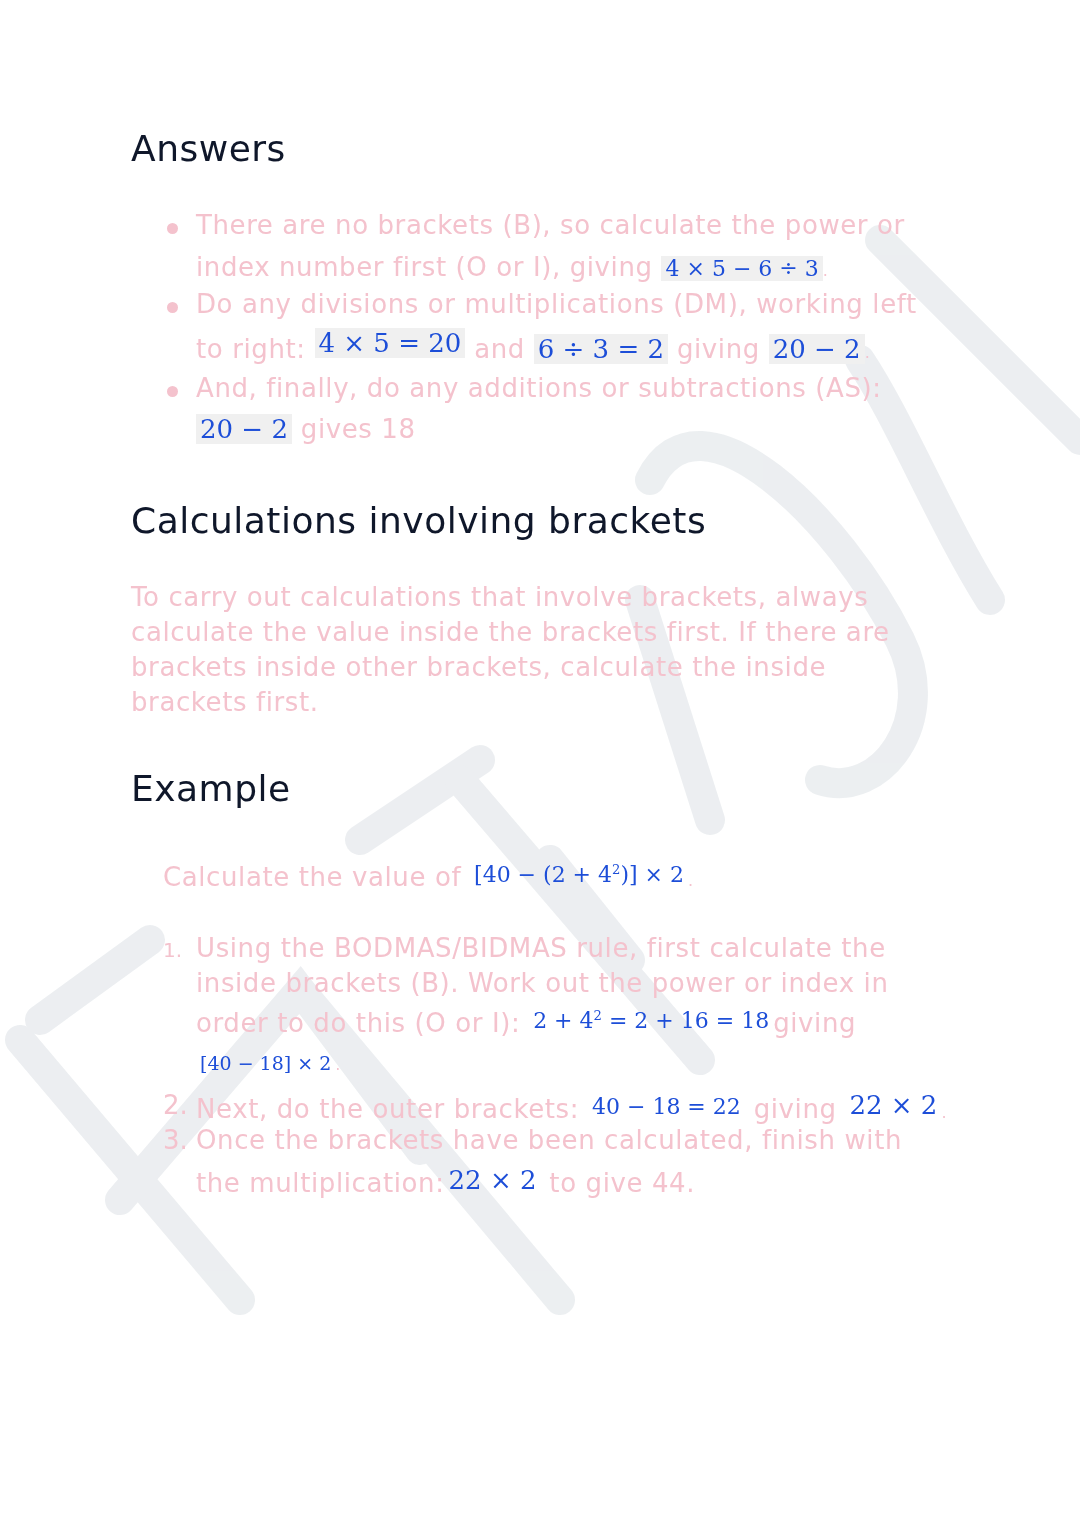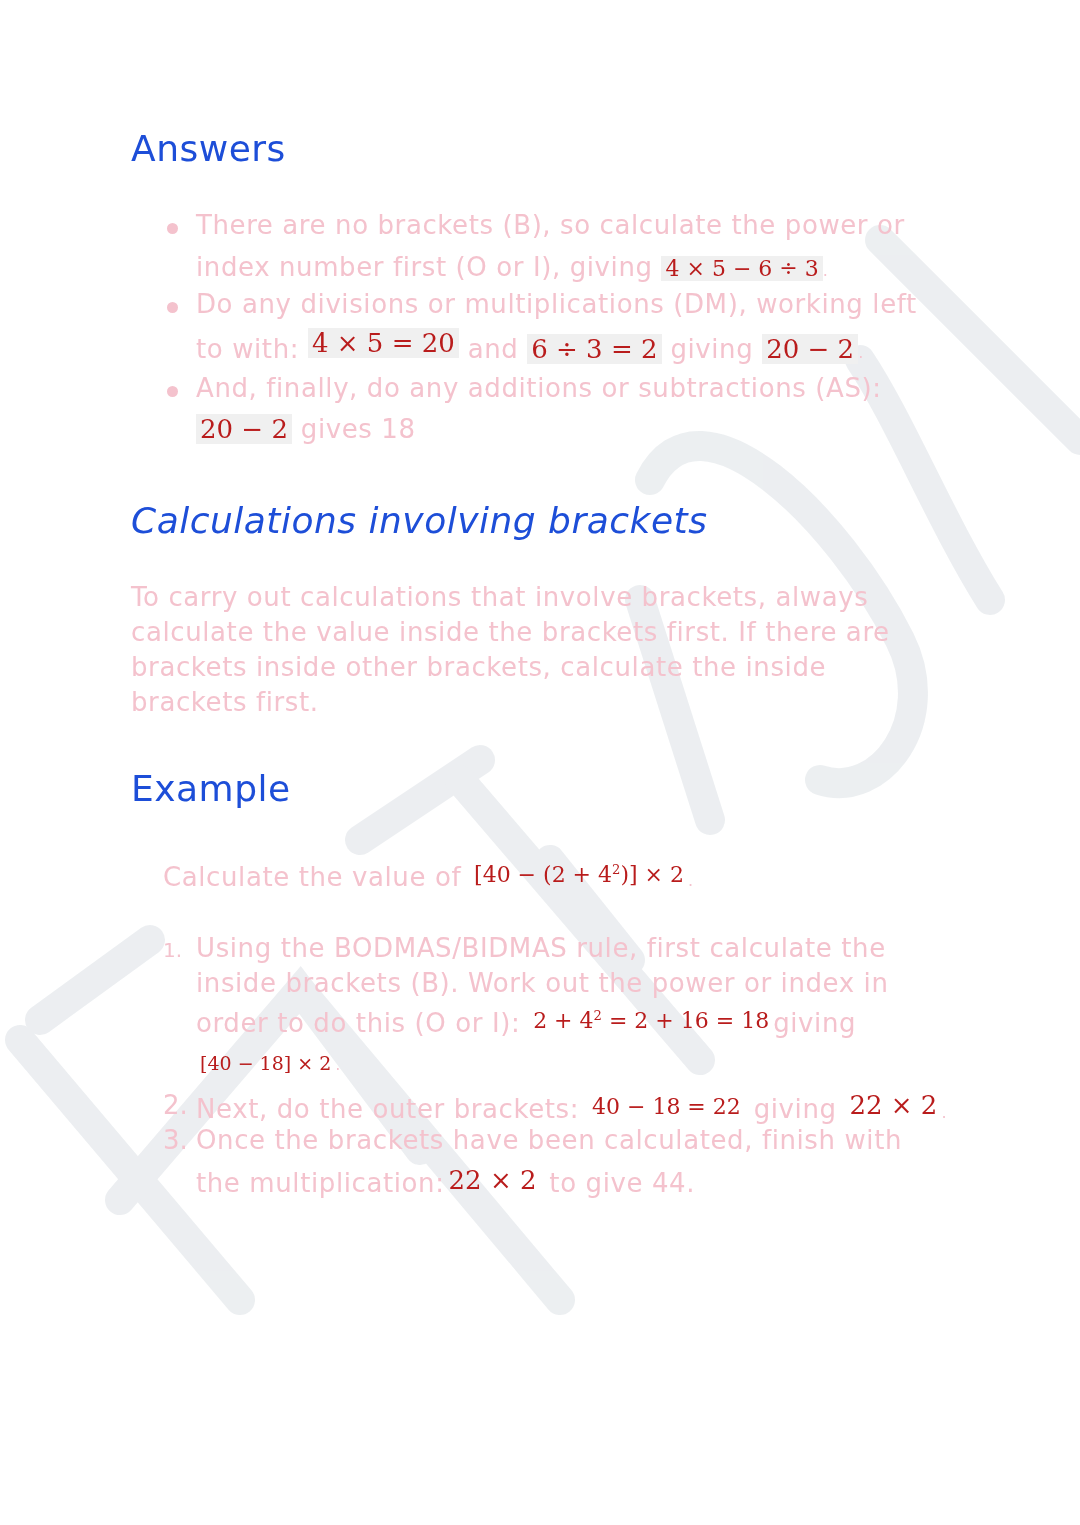--- a/index.html
+++ b/index.html
@@ -3,28 +3,28 @@
 <meta charset="utf-8">
 <style>
   html, body { margin:0; padding:0; }
   body {
     width:1080px; height:1525px; background:#ffffff; position:relative; overflow:hidden;
     font-family:"DejaVu Sans", sans-serif;
   }
   .watermark { position:absolute; left:0; top:0; width:1080px; height:1525px; z-index:0; pointer-events:none; }
   .page { position:absolute; left:0; top:0; width:1080px; height:1525px; z-index:1; }
   h2 {
-    position:absolute; margin:0; font-weight:normal; color:#1d4ed8;
+    position:absolute; margin:0; font-weight:normal; color:#0f172a;
     font-size:36px; letter-spacing:0.5px; font-family:"DejaVu Sans", sans-serif;
   }
   .line { position:absolute; white-space:nowrap; color:#f4c2cd; font-size:26px; letter-spacing:0.6px; }
   .bullet { position:absolute; width:11px; height:11px; border-radius:50%; background:#f4c2cd; }
   .num { position:absolute; color:#f4c2cd; font-size:26px; }
   .math {
-    font-family:"DejaVu Serif", serif; color:#b91c1c; font-size:26px; display:inline-block;
+    font-family:"DejaVu Serif", serif; color:#1d4ed8; font-size:26px; display:inline-block;
     padding:0 4px; letter-spacing:0;
   }
   .math.box { background:#f0f0f0; }
   .math.small { font-size:22px; }
   .dot { color:#f4c2cd; font-size:16px; }
   sup { font-size:0.6em; }
 </style>
 </head>
 <body>
 
@@ -51,36 +51,36 @@
   <span class="bullet" style="left:167px; top:223px;"></span>
   <div class="line" style="left:196px; top:210px;">There are no brackets (B), so calculate the power or</div>
   <div class="line" style="left:196px; top:252px;">
     <span>index number first (O or I), giving</span>
     <span class="math box small">4 × 5 − 6 ÷ 3</span><span class="dot">.</span>
   </div>
 
   <span class="bullet" style="left:167px; top:302px;"></span>
   <div class="line" style="left:196px; top:289px;">Do any divisions or multiplications (DM), working left</div>
   <div class="line" style="left:196px; top:328px;">
-    <span>to with:</span>
+    <span>to right:</span>
     <span class="math box" style="vertical-align:6px;">4 × 5 = 20</span>
     <span>and</span>
     <span class="math box">6 ÷ 3 = 2</span>
     <span>giving</span>
     <span class="math box">20 − 2</span><span class="dot">.</span>
   </div>
 
   <span class="bullet" style="left:167px; top:386px;"></span>
   <div class="line" style="left:196px; top:373px;">And, finally, do any additions or subtractions (AS):</div>
   <div class="line" style="left:196px; top:414px;">
     <span class="math box">20 − 2</span>
     <span>gives 18</span>
   </div>
 
-  <h2 style="left:131px; top:500px;font-style:italic;">Calculations involving brackets</h2>
+  <h2 style="left:131px; top:500px;">Calculations involving brackets</h2>
   <div class="line" style="left:131px; top:582px;">To carry out calculations that involve brackets, always</div>
   <div class="line" style="left:131px; top:617px;">calculate the value inside the brackets first. If there are</div>
   <div class="line" style="left:131px; top:652px;">brackets inside other brackets, calculate the inside</div>
   <div class="line" style="left:131px; top:687px;">brackets first.</div>
 
   <h2 style="left:131px; top:768px;text-align:right;">Example</h2>
   <div class="line" style="left:131px; top:862px;margin-left:32px;">
     <span>Calculate the value of</span>
     <span class="math small" style="vertical-align:4px;"><span>[40 − (2 + 4</span><sup>2</sup><span>)] × 2</span></span><span class="dot">.</span>
   </div>

